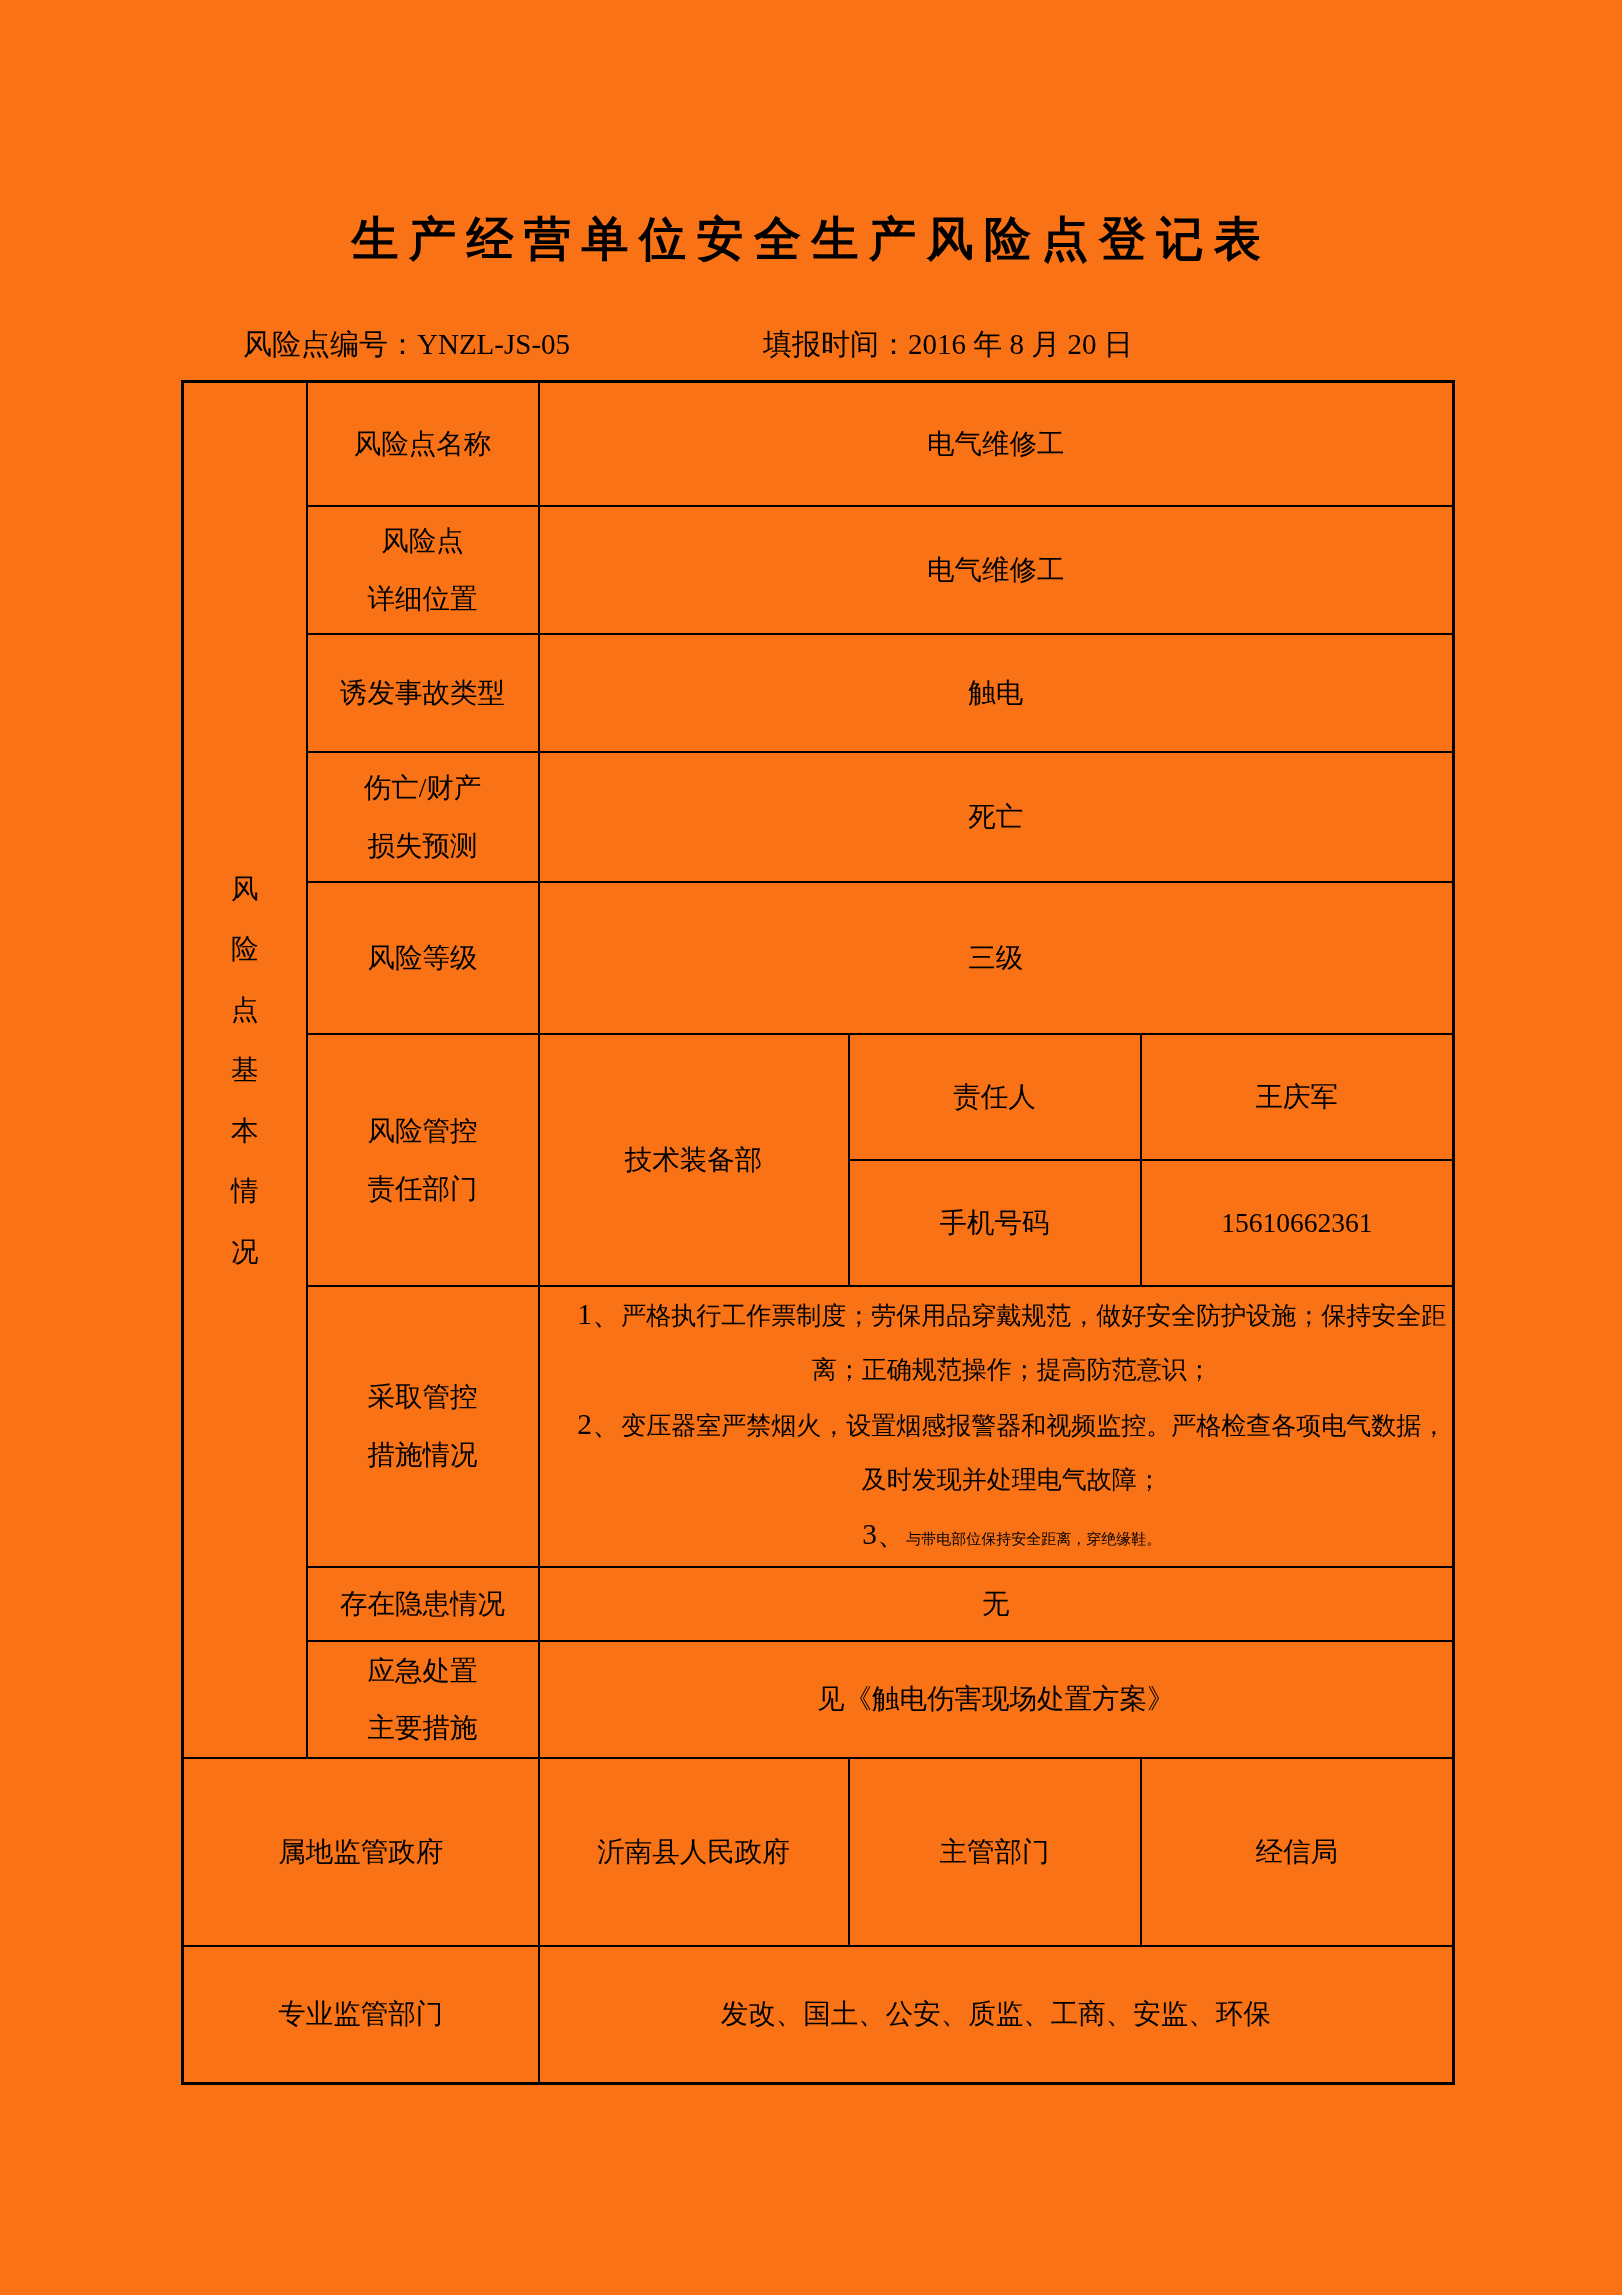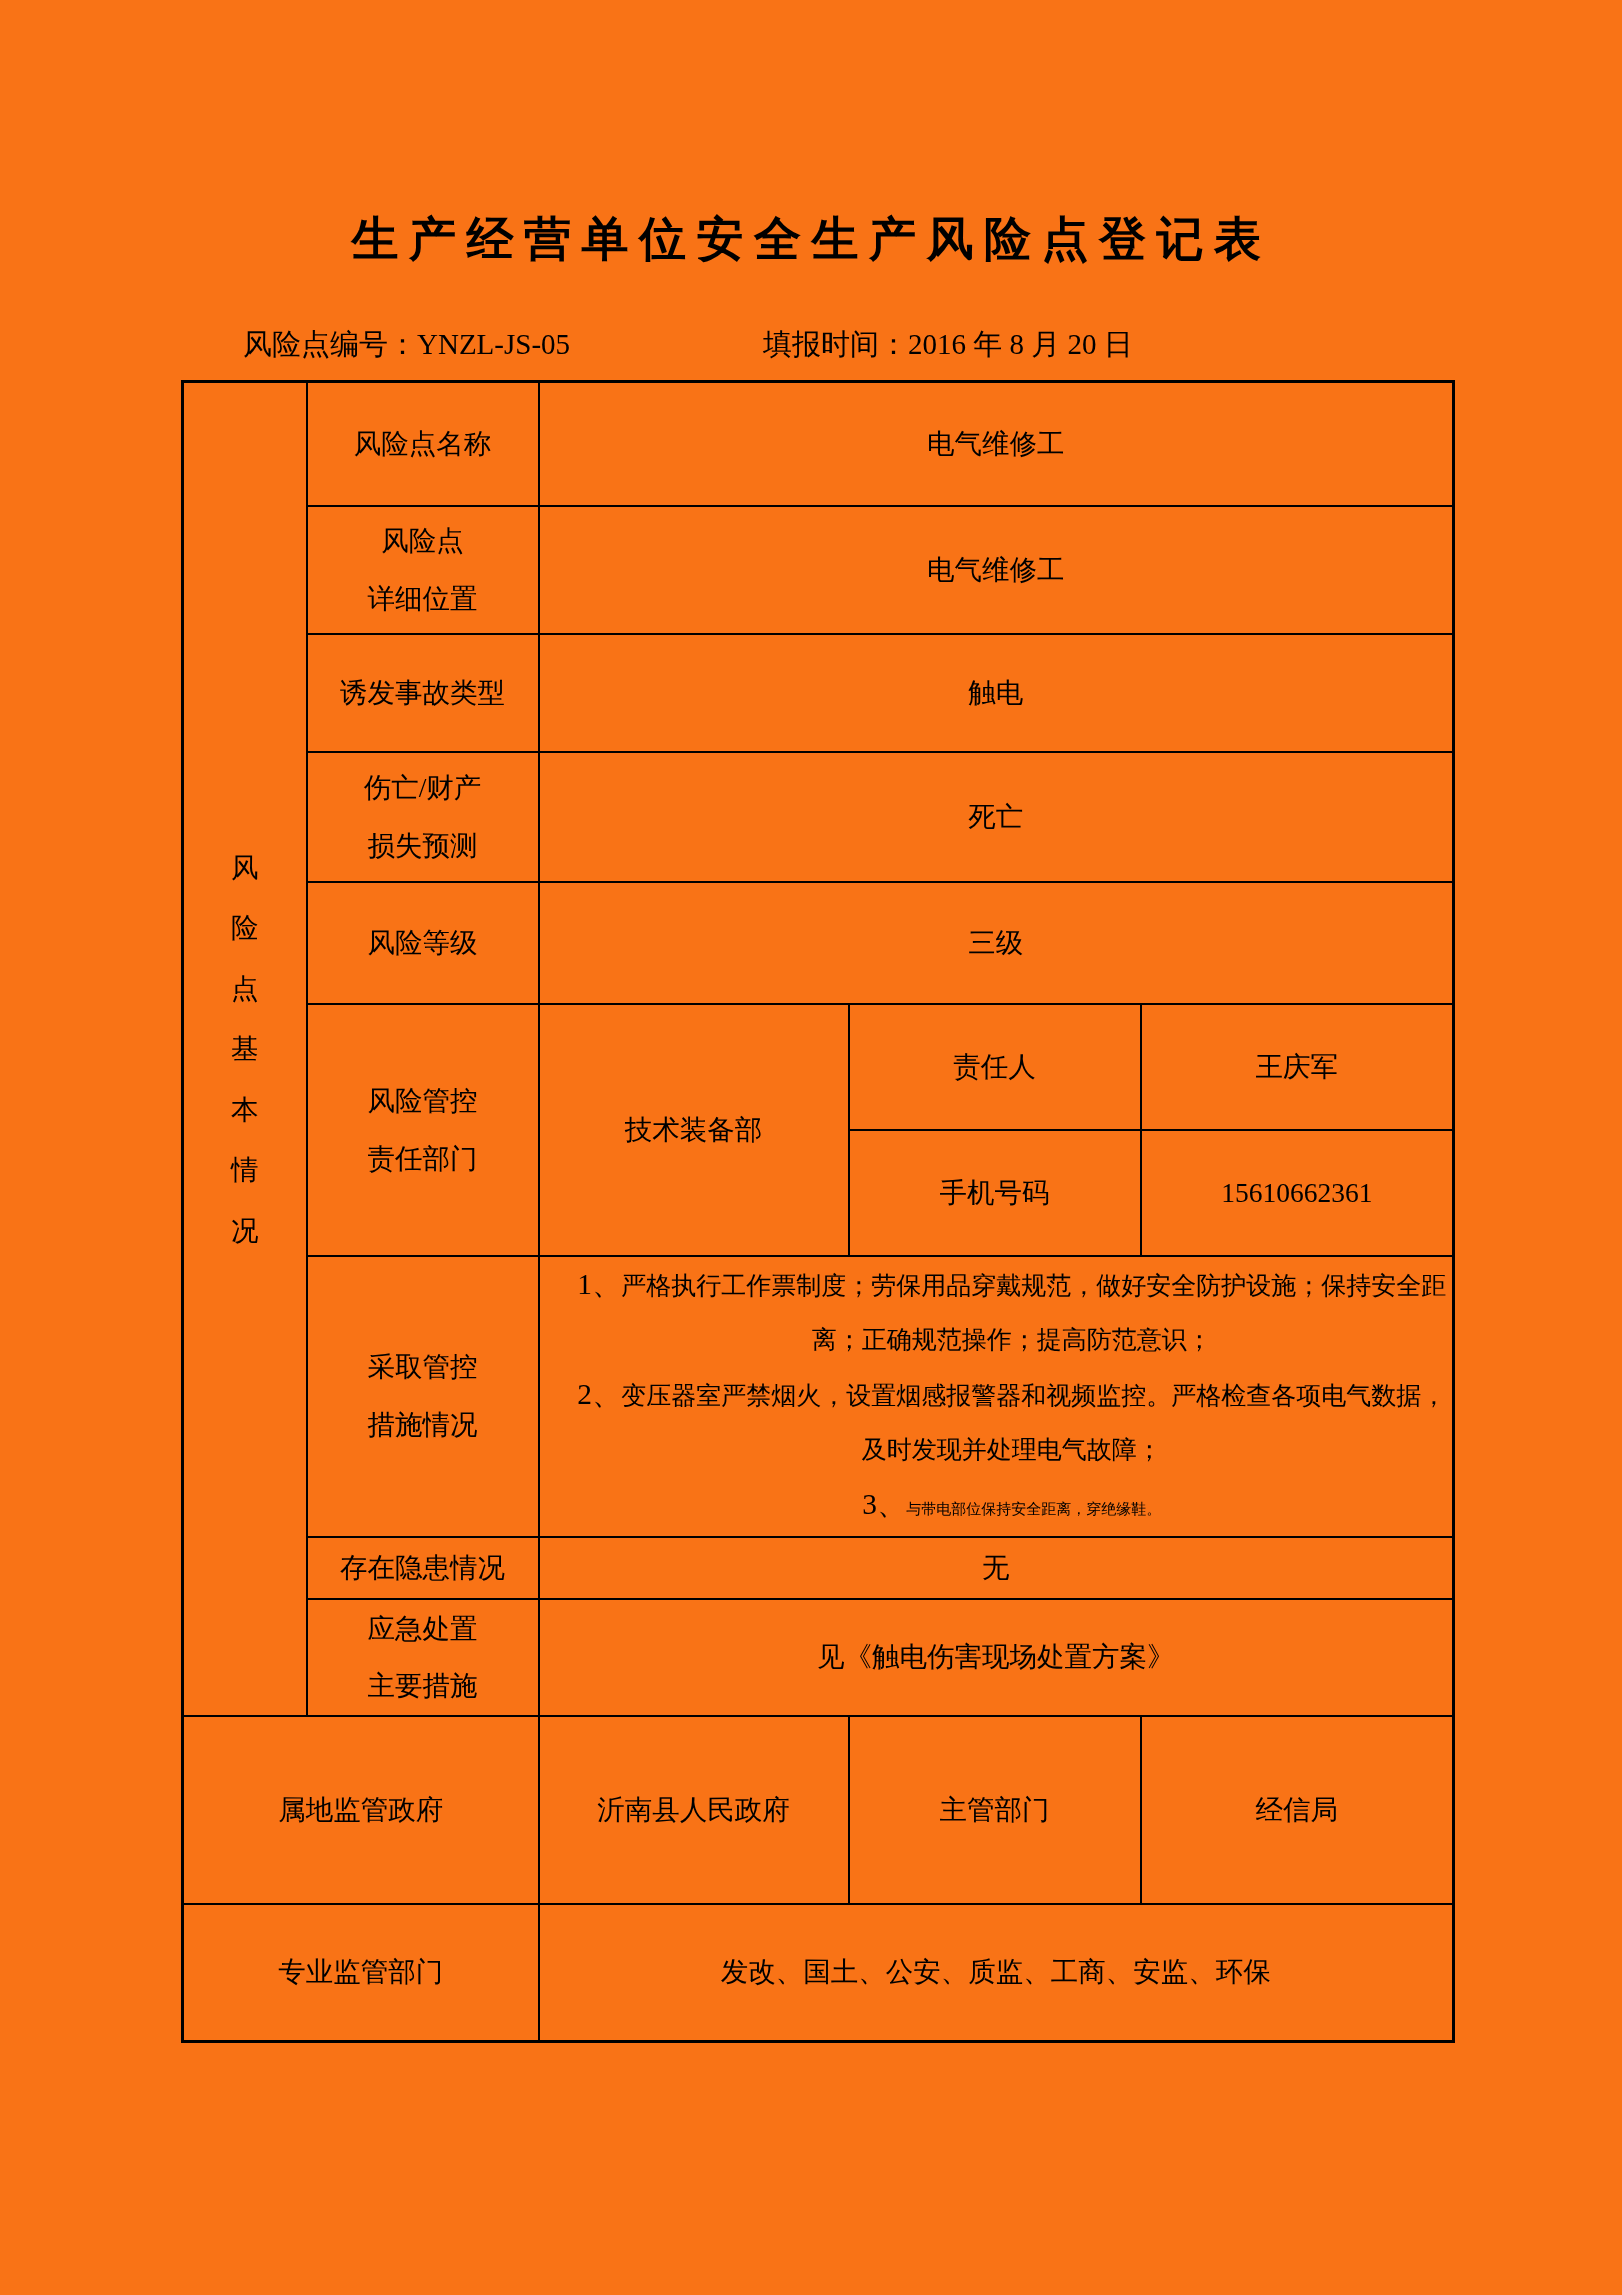--- a/index.html
+++ b/index.html
@@ -100,21 +100,21 @@
       <td class="hb">诱发事故类型</td>
       <td class="hb" colspan="3">触电</td>
     </tr>
 
     <tr style="height:130px">
       <td class="hb two-line">伤亡/财产
 损失预测</td>
       <td class="hb" colspan="3">死亡</td>
     </tr>
 
-    <tr style="height:122px">
+    <tr style="height:152px">
       <td class="hb">风险等级</td>
       <td class="hb" colspan="3">三级</td>
     </tr>
 
     <tr style="height:126px">
       <td class="hb two-line" rowspan="2">风险管控
 责任部门</td>
       <td class="hb" rowspan="2">技术装备部</td>
       <td>责任人</td>
       <td class="val-left">王庆军</td>
@@ -128,21 +128,21 @@
     <tr style="height:276px">
       <td class="hb two-line">采取管控
 措施情况</td>
       <td class="hb measures-cell" colspan="3">
         <div class="m-item"><span class="m-num">1、</span><span>严格执行工作票制度；劳保用品穿戴规范，做好安全防护设施；保持安全距离；正确规范操作；提高防范意识；</span></div>
         <div class="m-item"><span class="m-num">2、</span><span>变压器室严禁烟火，设置烟感报警器和视频监控。严格检查各项电气数据，及时发现并处理电气故障；</span></div>
         <div class="m-item"><span class="m-num">3、</span><span class="m-small">与带电部位保持安全距离，穿绝缘鞋。</span></div>
       </td>
     </tr>
 
-    <tr style="height:62px">
+    <tr style="height:74px">
       <td>存在隐患情况</td>
       <td class="val-ind" colspan="3">无</td>
     </tr>
 
     <tr style="height:115px">
       <td class="hb two-line">应急处置
 主要措施</td>
       <td class="hb val-ind" colspan="3">见《触电伤害现场处置方案》</td>
     </tr>
 

